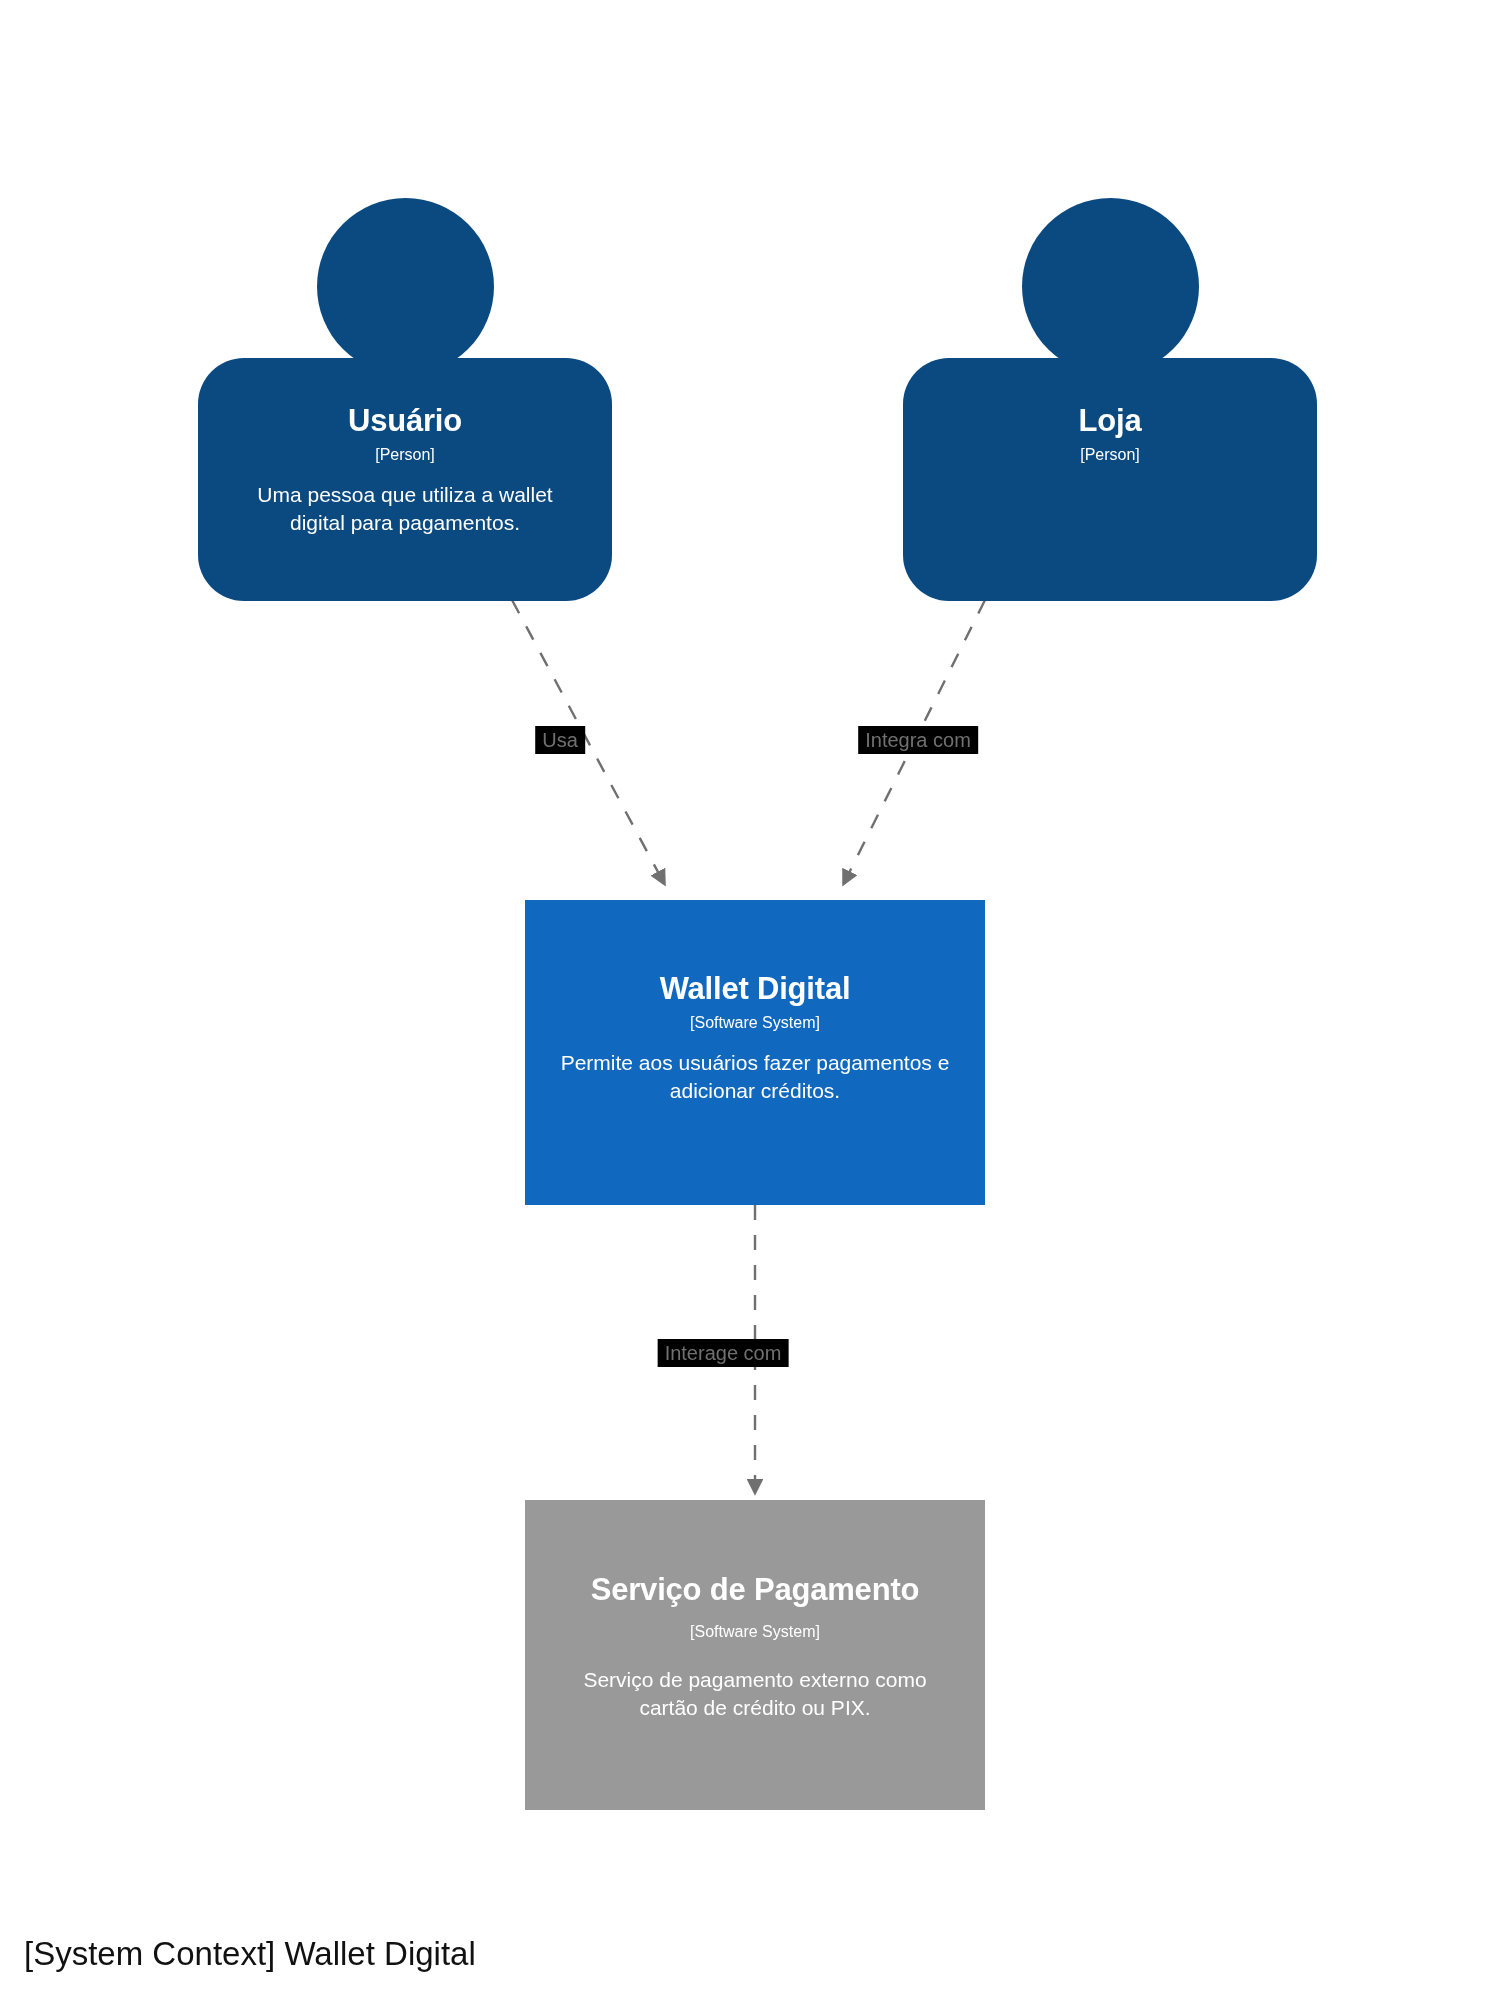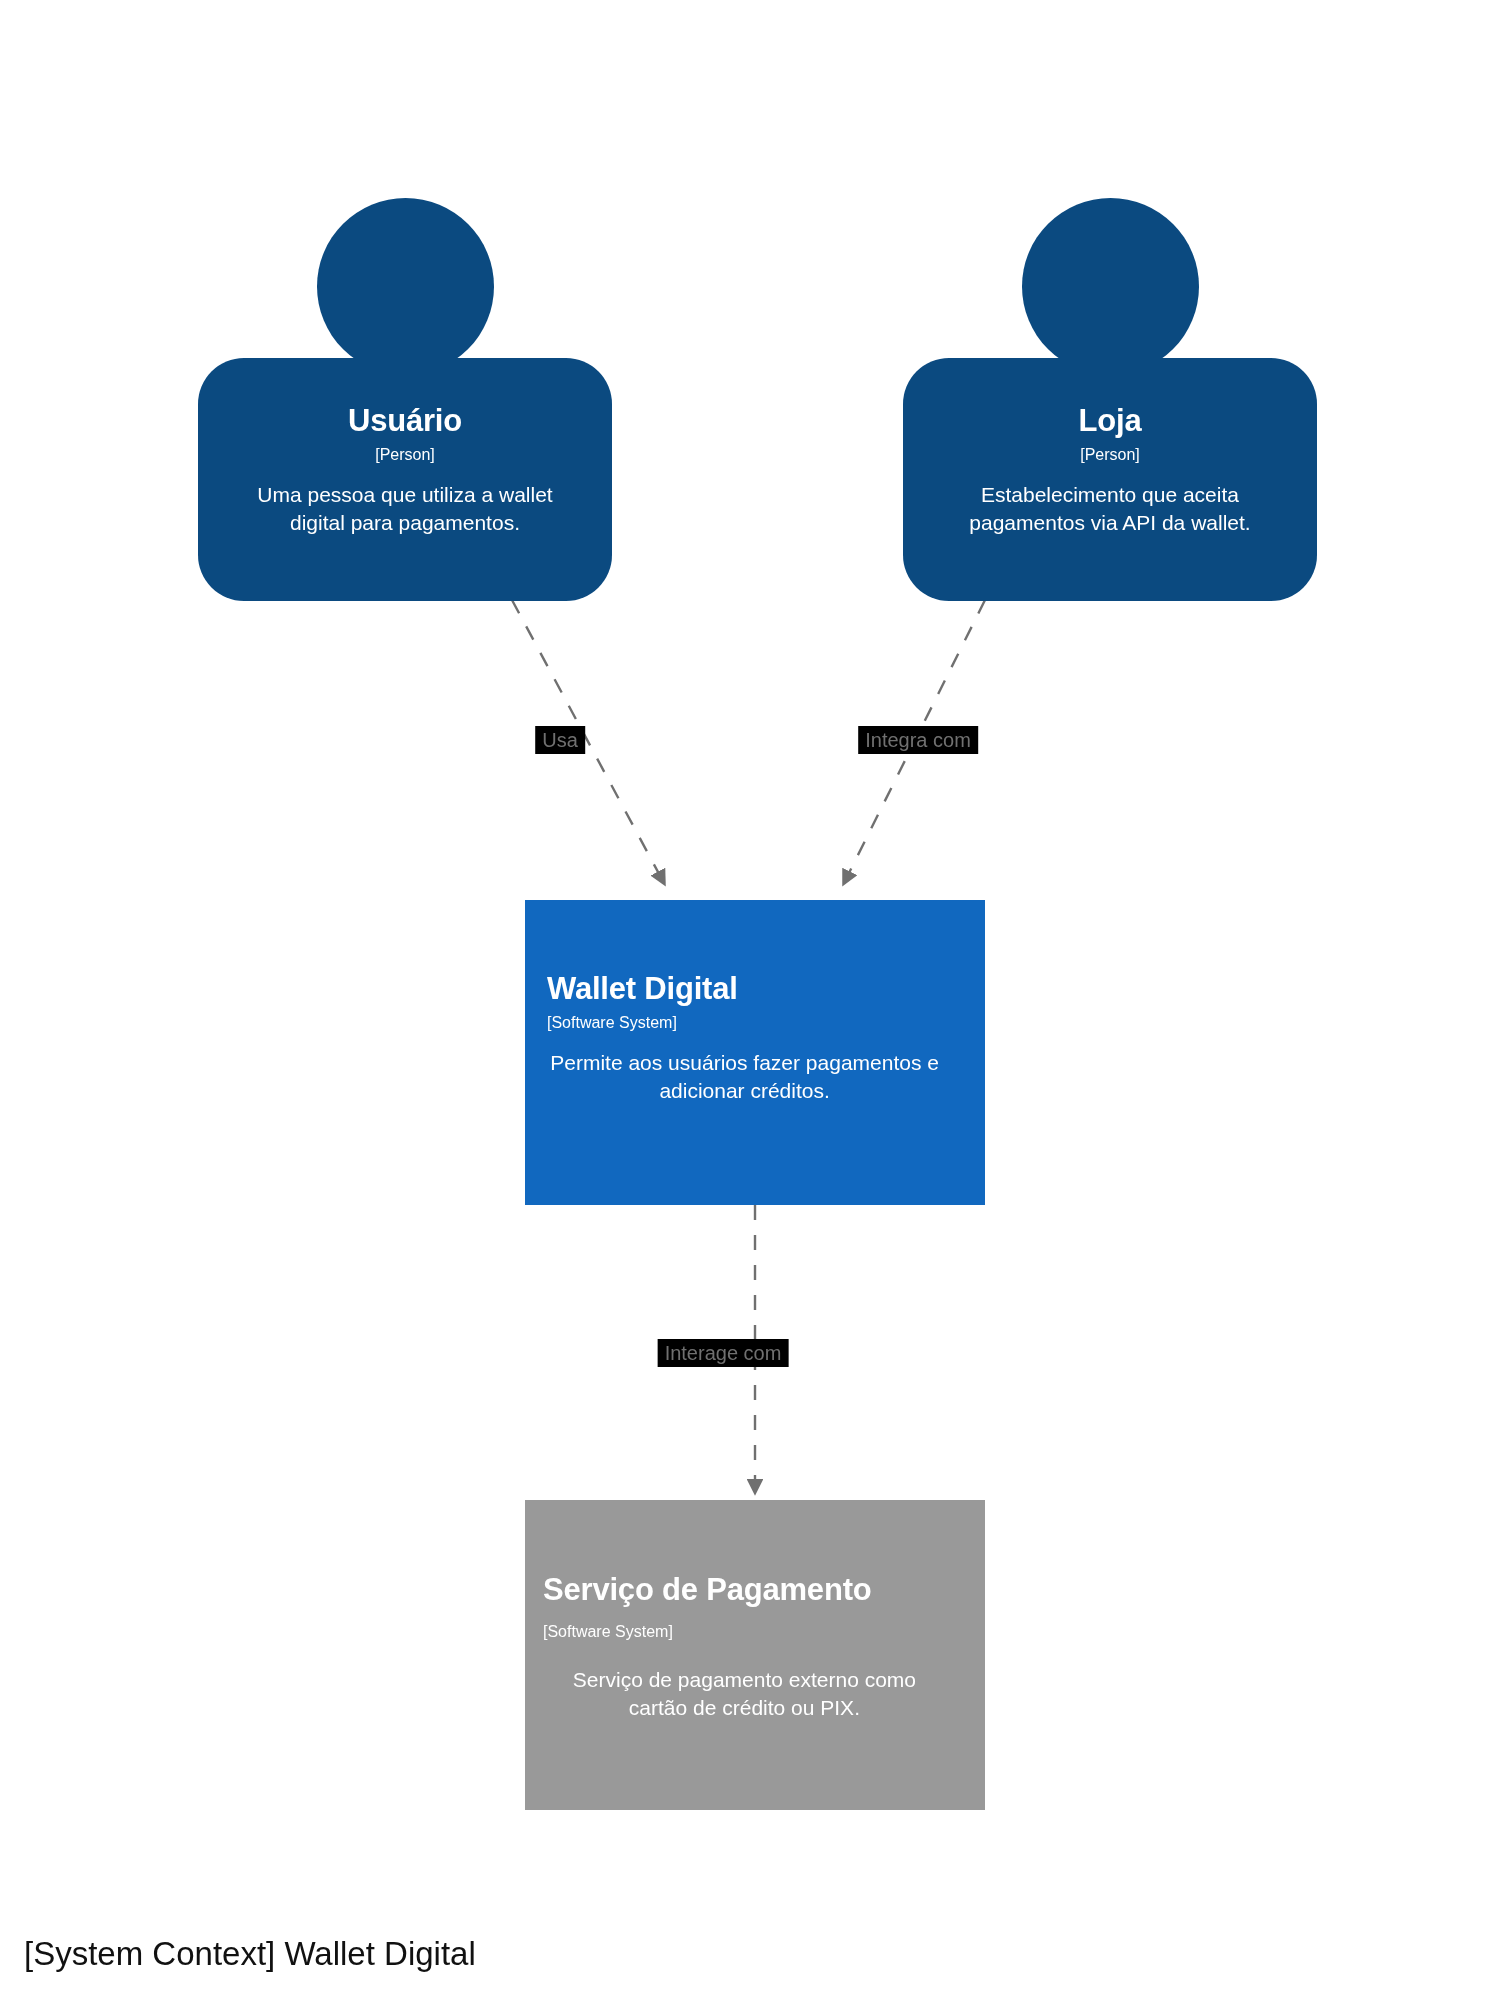--- a/index.html
+++ b/index.html
@@ -51,21 +51,21 @@
     text-align: center;
     color: #ffffff;
   }
 
   
   .sysbox {
     position: absolute;
     box-sizing: border-box;
     display: flex;
     flex-direction: column;
-    align-items: flex-start;
+    align-items: center;
     text-align: center;
     color: #ffffff;
   }
 
   
   .node-title {
     font-size: 31px;
     font-weight: bold;
     line-height: 1.12;
     letter-spacing: -0.2px;
@@ -148,21 +148,20 @@
       <div class="node-type">[Person]</div>
       <div class="node-desc">Uma pessoa que utiliza a wallet digital para pagamentos.</div>
     </div>
   </div>
 
   <div class="person" style="left:0; top:0; --person-color:#0b4a80;">
     <div class="person-head" style="left:1022px; top:198px; width:177px; height:177px;"></div>
     <div class="person-body" style="left:903px; top:358px; width:414px; height:243px; padding:46px 26px 0 26px;">
       <div class="node-title">Loja</div>
       <div class="node-type">[Person]</div>
-      <div class="node-desc">Estabelecimento que aceita pagamentos via API da wallet.</div>
     </div>
   </div>
 
   <div class="sysbox" style="left:525px; top:900px; width:460px; height:305px;
               background:#1168bf; padding:72px 22px 0 22px;">
     <div class="node-title">Wallet Digital</div>
     <div class="node-type">[Software System]</div>
     <div class="node-desc">Permite aos usuários fazer pagamentos e adicionar créditos.</div>
   </div>
 

